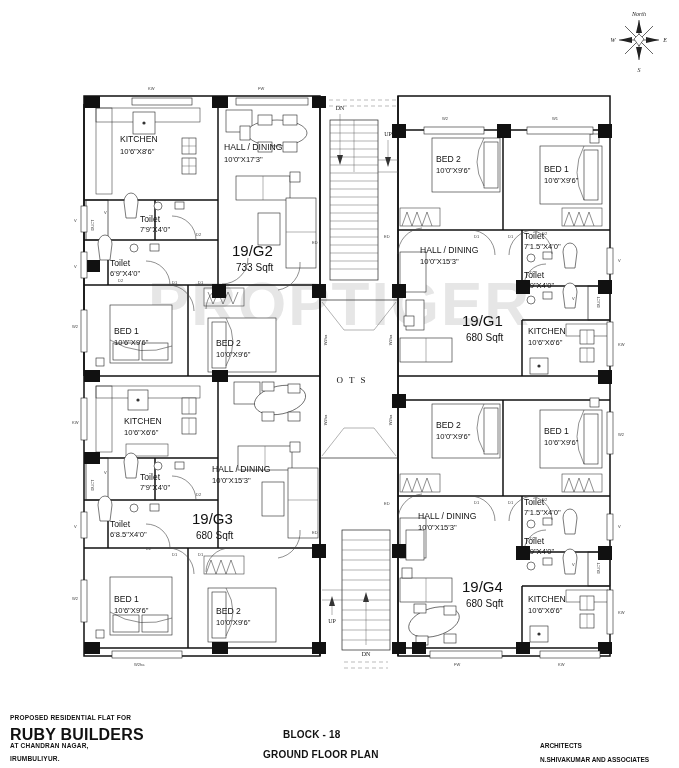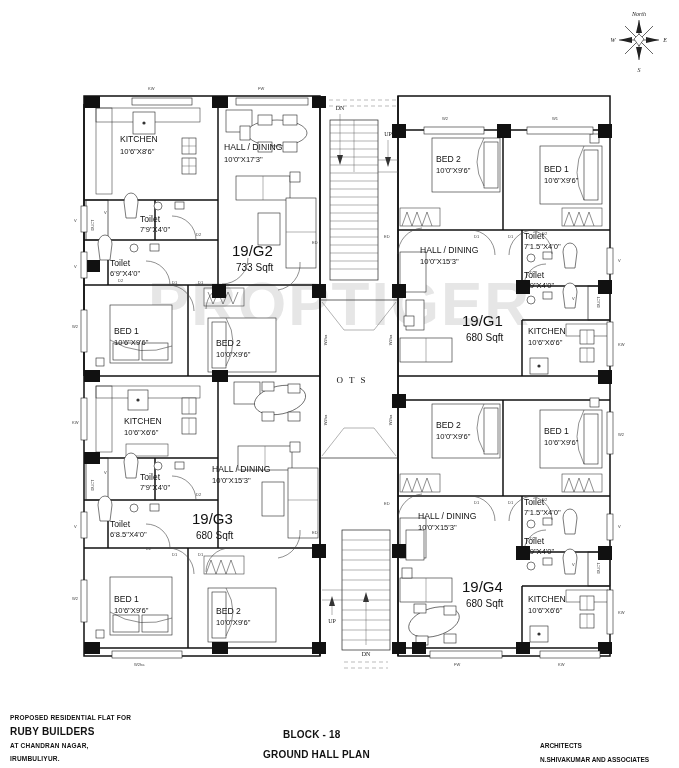--- a/index.html
+++ b/index.html
@@ -31,21 +31,21 @@
   
   #watermark{position:absolute;left:0;top:268px;width:679px;text-align:center;
     font-family:"Liberation Sans",sans-serif;font-weight:bold;font-size:62px;
     letter-spacing:2px;color:#e6e6e6;white-space:nowrap;pointer-events:none;
     user-select:none;}
 
   
   #footer{position:absolute;left:0;top:700px;width:679px;height:68px;}
   #footer .blk{position:absolute;font-family:"Liberation Sans",sans-serif;}
   .f-small{font-size:6.5px;font-weight:bold;color:#111;letter-spacing:.2px;}
-  .f-big{font-size:10px;font-weight:bold;color:#111;letter-spacing:.2px;}
+  .f-big{font-size:16px;font-weight:bold;color:#111;letter-spacing:.2px;}
   .f-mid{font-size:10px;font-weight:bold;color:#111;letter-spacing:.2px;}
   .f-arch{font-size:6.5px;font-weight:bold;color:#111;}
 </style>
 </head>
 <body>
 
 <div id="watermark">PROPTIGER</div>
 
 <div id="plan">
 <svg width="679" height="768" viewBox="0 0 679 768" xmlns="http://www.w3.org/2000/svg">
@@ -640,17 +640,17 @@
 </svg>
 </div>
 
 <div id="footer">
   <div class="blk f-small" style="left:10px;top:14px;">PROPOSED RESIDENTIAL FLAT FOR</div>
   <div class="blk f-big" style="left:10px;top:26px;">RUBY BUILDERS</div>
   <div class="blk f-small" style="left:10px;top:42px;">AT CHANDRAN NAGAR,</div>
   <div class="blk f-small" style="left:10px;top:55px;">IRUMBULIYUR.</div>
 
   <div class="blk f-mid" style="left:283px;top:29px;">BLOCK - 18</div>
-  <div class="blk f-mid" style="left:263px;top:49px;">GROUND HALL PLAN</div>
+  <div class="blk f-mid" style="left:263px;top:49px;">GROUND FLOOR PLAN</div>
 
   <div class="blk f-arch" style="left:540px;top:42px;">ARCHITECTS</div>
   <div class="blk f-arch" style="left:540px;top:56px;">N.SHIVAKUMAR AND ASSOCIATES</div>
 </div>
 
 </body></html>

